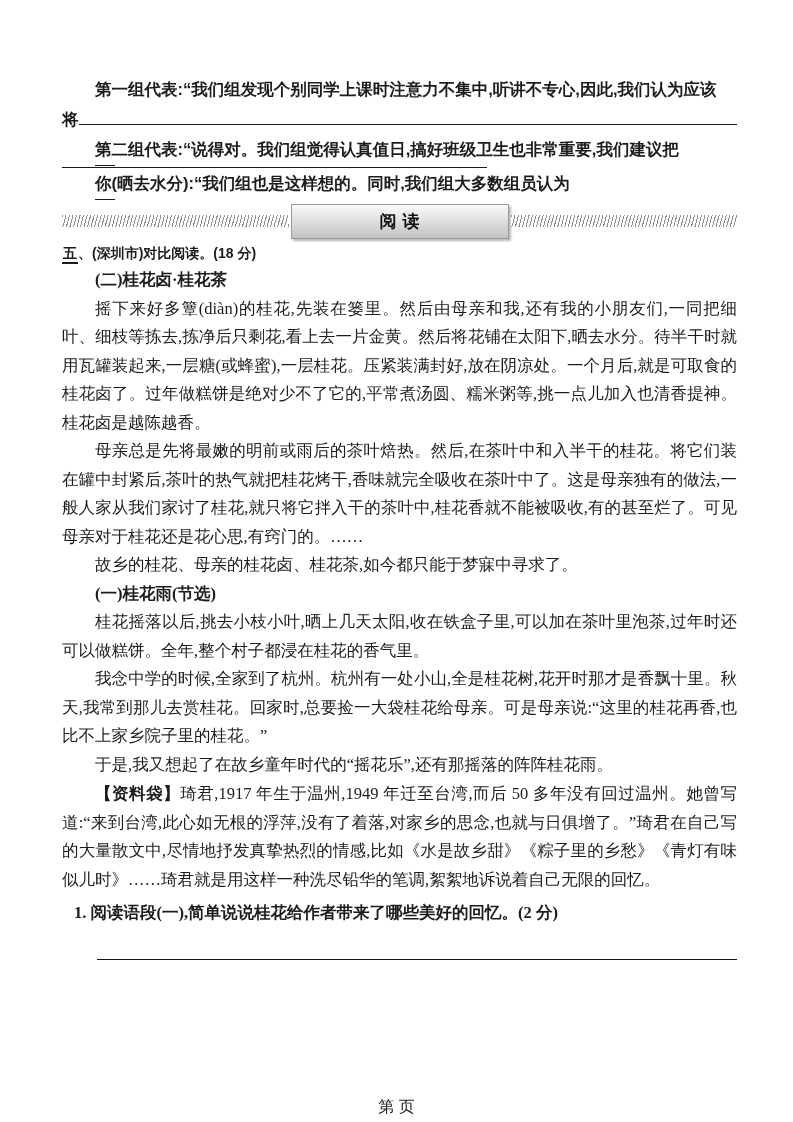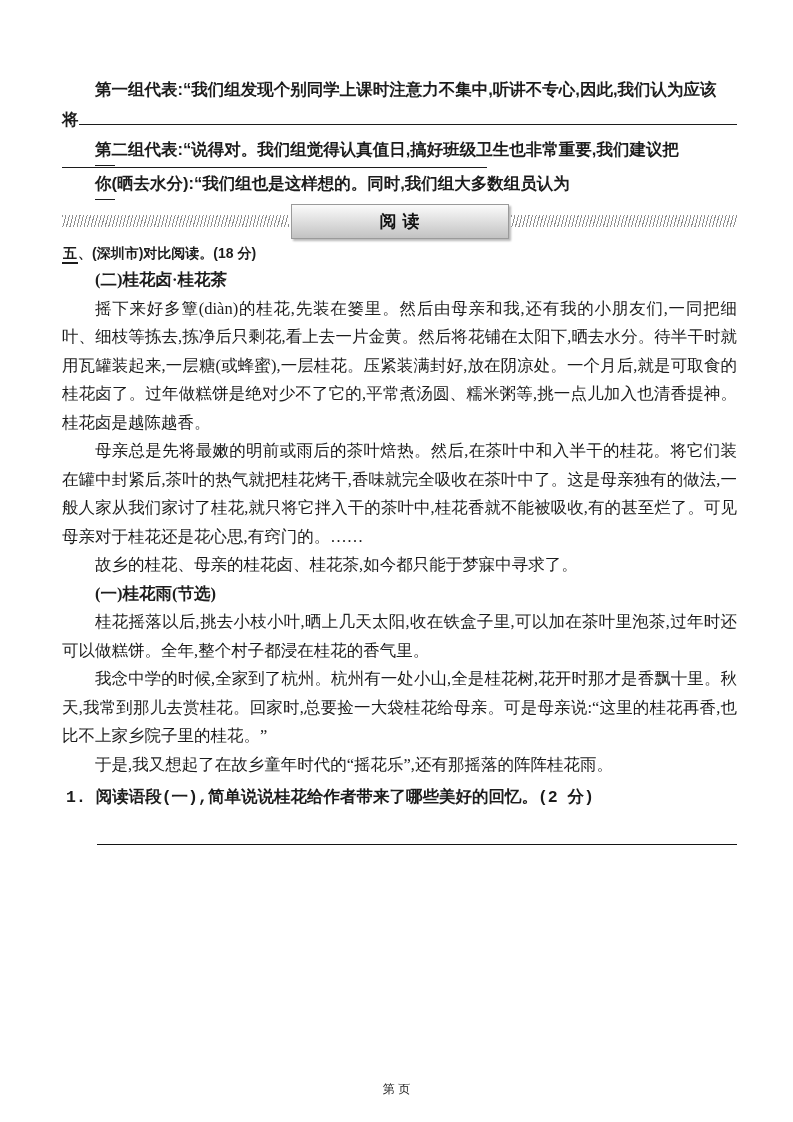--- a/index.html
+++ b/index.html
@@ -67,33 +67,33 @@
   .passage p {
     margin:0; text-align:justify; text-indent:33px;
     font-family:"Liberation Serif", serif;
     font-size:16.5px; line-height:28.5px;
   }
   .bag-label { font-family:"Liberation Sans", sans-serif; font-weight:700; }
 
   
   .question {
     font-weight:700; font-size:16.5px; line-height:26px;
-    margin:6px 0 0 4px; text-align:justify;
-    font-family:Liberation Mono, monospace;
+    margin:6px 0 0 12px; text-align:justify;
+    font-family:Liberation Serif, serif;
   }
   .answer-line {
     margin:32px 0 0 35px;
     border-bottom:1.8px solid #141414;
     height:1px;
   }
 
   
   .footer {
-    position:absolute; bottom:24px; left:0; right:0;
-    text-align:center; font-size:12px; color:#222;
+    position:absolute; bottom:4px; left:0; right:0;
+    text-align:center; font-size:16px; color:#222;
   }
 </style>
 </head>
 <body>
 
 <div class="page">
 
   <div>
     <p class="dlg indent">第一组代表:“我们组发现个别同学上课时注意力不集中,听讲不专心,因此,我们认为应该</p>
 
@@ -134,19 +134,22 @@
     <p>故乡的桂花、母亲的桂花卤、桂花茶,如今都只能于梦寐中寻求了。</p>
   </div>
 
   <div class="passage">
     <p class="ptitle">(一)桂花雨(节选)</p>
     <p>桂花摇落以后,挑去小枝小叶,晒上几天太阳,收在铁盒子里,可以加在茶叶里泡茶,过年时还可以做糕饼。全年,整个村子都浸在桂花的香气里。</p>
     <p>我念中学的时候,全家到了杭州。杭州有一处小山,全是桂花树,花开时那才是香飘十里。秋天,我常到那儿去赏桂花。回家时,总要捡一大袋桂花给母亲。可是母亲说:“这里的桂花再香,也比不上家乡院子里的桂花。”</p>
     <p>于是,我又想起了在故乡童年时代的“摇花乐”,还有那摇落的阵阵桂花雨。</p>
   </div>
 
+  <div class="passage">
+    <p><span class="bag-label">【资料袋】</span><span>琦君,1917 年生于温州,1949 年迁至台湾,而后 50 多年没有回过温州。她曾写道:“来到台湾,此心如无根的浮萍,没有了着落,对家乡的思念,也就与日俱增了。”琦君在自己写的大量散文中,尽情地抒发真挚热烈的情感,比如《水是故乡甜》《粽子里的乡愁》《青灯有味似儿时》……琦君就是用这样一种洗尽铅华的笔调,絮絮地诉说着自己无限的回忆。</span></p>
+  </div>
 
   <p class="question">1. 阅读语段(一),简单说说桂花给作者带来了哪些美好的回忆。(2 分)</p>
   <div class="answer-line"></div>
 
 </div>
 
 <div class="footer">第 页</div>
 
 </body></html>

